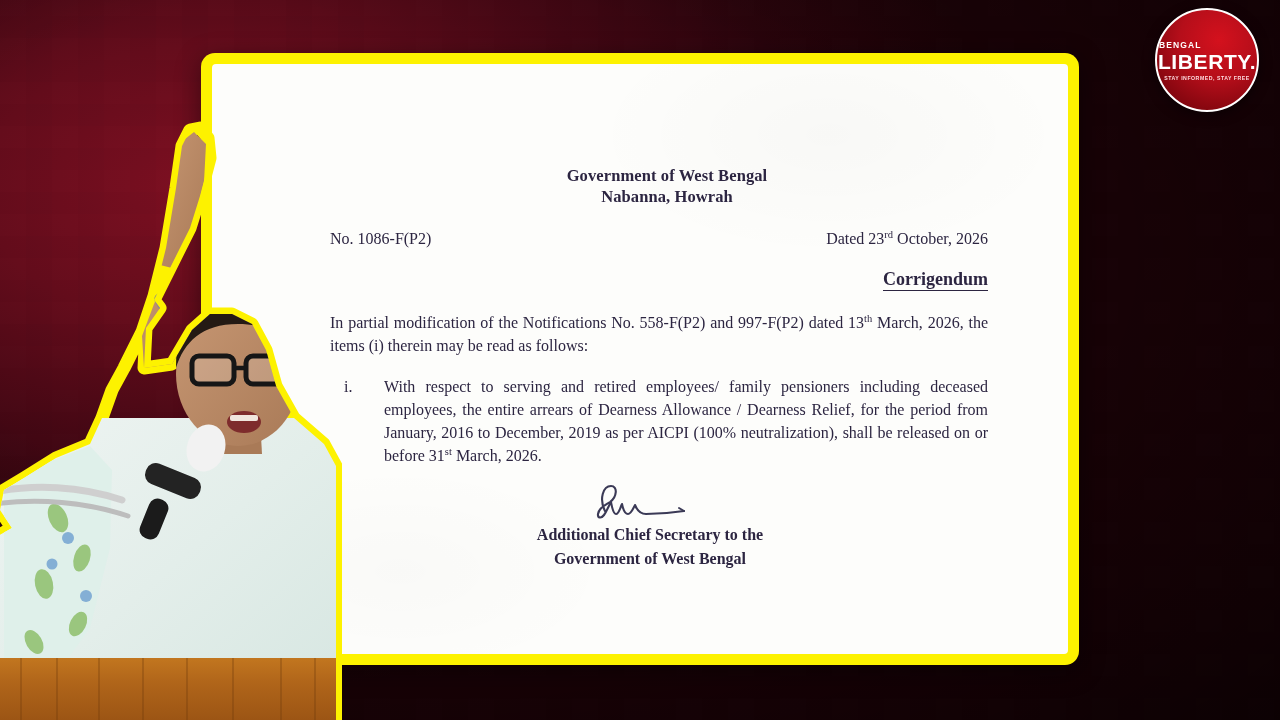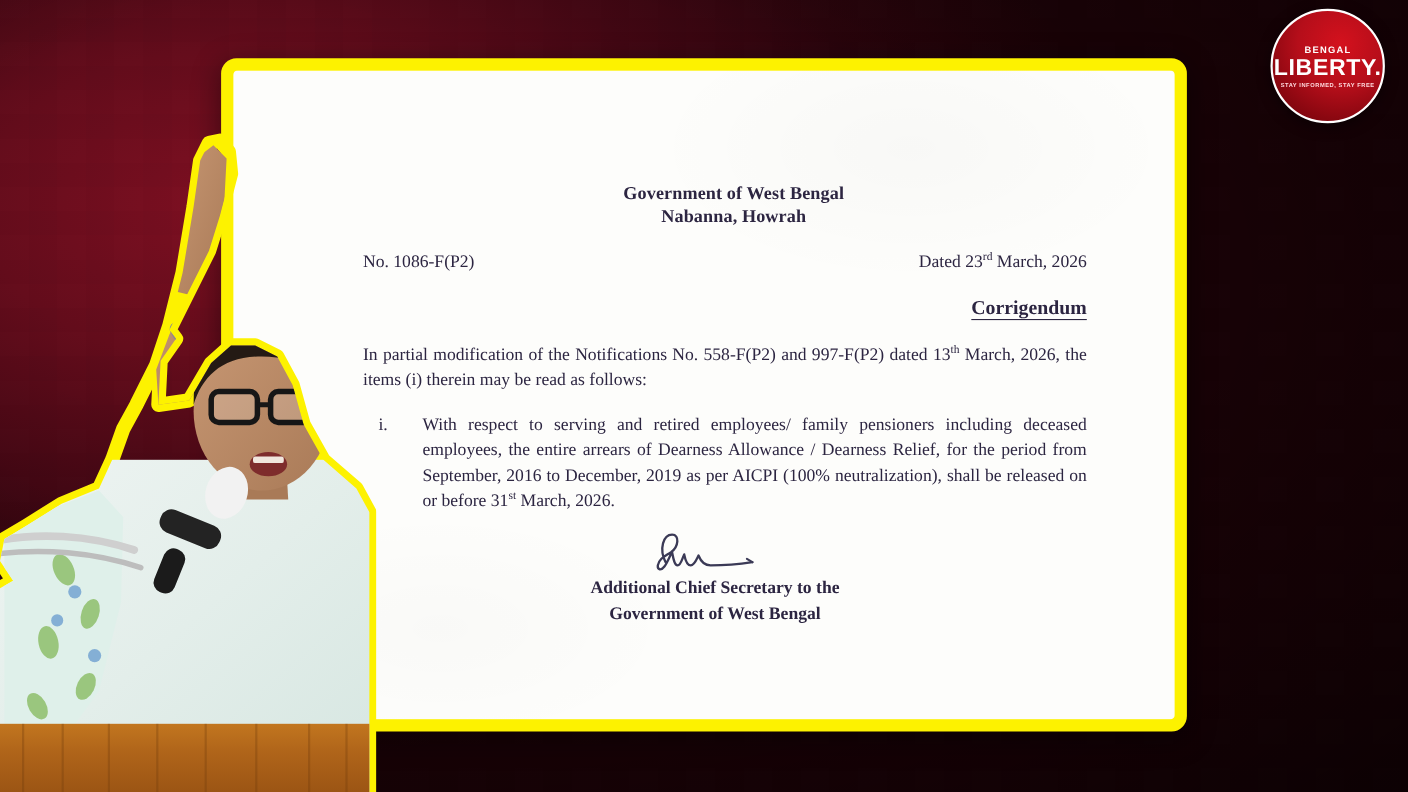--- a/index.html
+++ b/index.html
@@ -199,21 +199,21 @@
     overflow: hidden;
   }
   .logo-top {
     font-family: "Liberation Sans", sans-serif;
     color: #ffffff;
     font-size: 8.5px;
     font-weight: bold;
     letter-spacing: 1.1px;
     margin-bottom: 1px;
     align-self: flex-start;
-    margin-left: 29px;
+    margin-left: 2px;
   }
   .logo-main {
     font-family: "Liberation Sans", sans-serif;
     color: #ffffff;
     font-size: 21px;
     font-weight: bold;
     letter-spacing: .6px;
     line-height: 21px;
   }
   .logo-tag {
@@ -238,30 +238,30 @@
     <div id="doc-paper">
       <div class="doc-inner">
 
         <div class="letterhead">
           <div>Government of West Bengal</div>
           <div>Nabanna, Howrah</div>
         </div>
 
         <div class="ref-row">
           <div class="ref-no">No. 1086-F(P2)</div>
-          <div class="ref-date"><span>Dated 23</span><sup>rd</sup><span> March, 2026</span></div>
+          <div class="ref-date"><span>Dated 23</span><sup>rd</sup><span> October, 2026</span></div>
         </div>
 
         <div class="doc-title"><span>Corrigendum</span></div>
 
         <div class="body-para"><span>In partial modification of the Notifications No. 558-F(P2) and 997-F(P2) dated 13</span><sup>th</sup><span> March, 2026, the items (i) therein may be read as follows:</span></div>
 
         <div class="clause">
           <div class="clause-marker">i.</div>
-          <div class="clause-text"><span>With respect to serving and retired employees/ family pensioners including deceased employees, the entire arrears of Dearness Allowance / Dearness Relief, for the period from September, 2016 to December, 2019 as per AICPI (100% neutralization), shall be released on or before 31</span><sup>st</sup><span> March, 2026.</span></div>
+          <div class="clause-text"><span>With respect to serving and retired employees/ family pensioners including deceased employees, the entire arrears of Dearness Allowance / Dearness Relief, for the period from January, 2016 to December, 2019 as per AICPI (100% neutralization), shall be released on or before 31</span><sup>st</sup><span> March, 2026.</span></div>
         </div>
 
         <div class="sign-block">
           <div class="sign-mark">
             <svg width="112" height="42" viewBox="0 0 112 42" fill="none">
               <path d="M20 30 C14 18, 18 5, 26 5 C33 5, 32 16, 25 21 C19 25, 14 27, 13 33 C12.5 37, 16 38, 19 34 C22 30, 24 24, 26 21 C27 26, 28 33, 31 33 C34 33, 35 27, 37 23 C38 28, 40 33, 43 33 C46 33, 48 28, 50 24 C52 29, 55 33, 61 33 C72 33, 86 32, 99 30" stroke="#3b3a56" stroke-width="2.1" stroke-linecap="round" stroke-linejoin="round"></path>
               <path d="M99 30 L94 27" stroke="#3b3a56" stroke-width="1.9" stroke-linecap="round"></path>
             </svg>
           </div>
           <div class="sign-name">Additional Chief Secretary to the</div>

